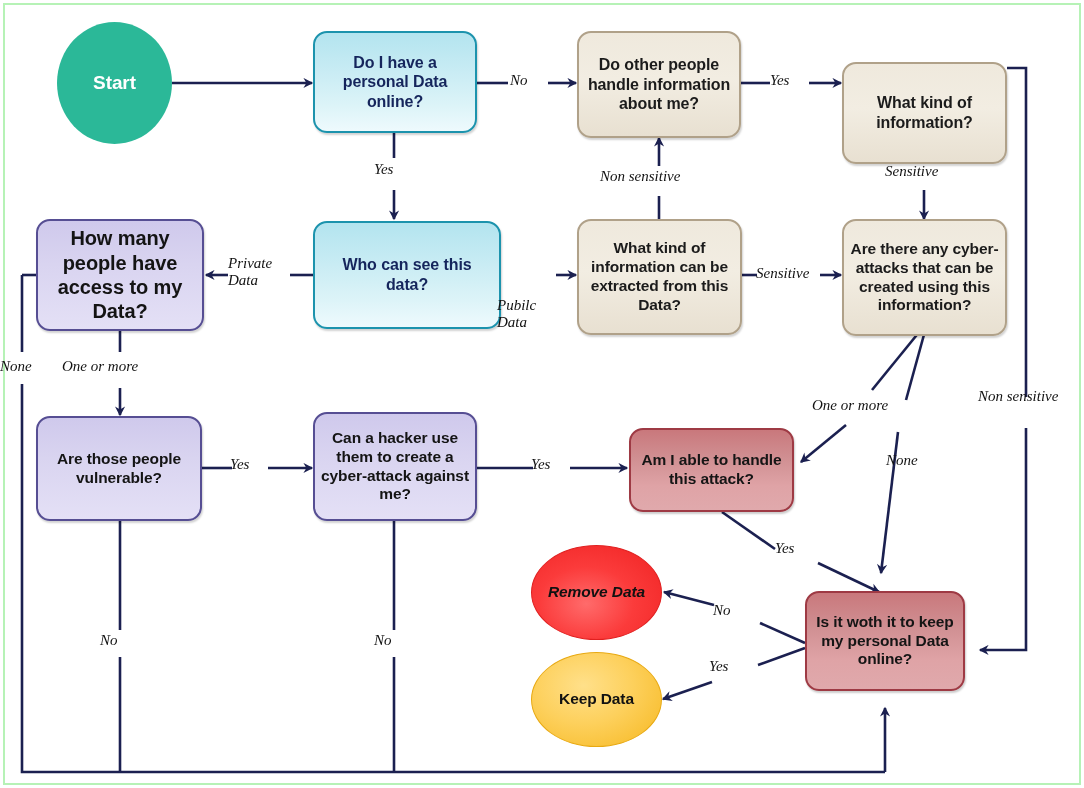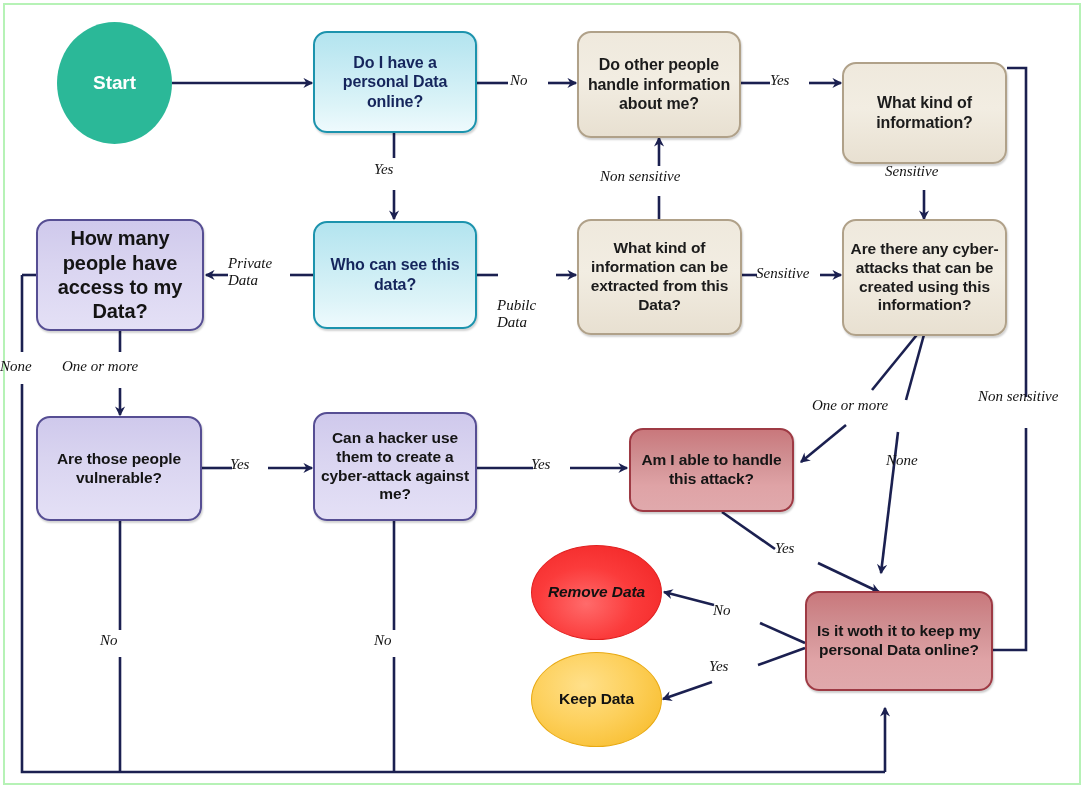--- a/index.html
+++ b/index.html
@@ -207,21 +207,21 @@
   </div>
 
   <div class="node proc n-tan" style="left:842px; top:31px; width:165px; height:102px; font-size:16px;margin-top:31px;">
     <span>What kind of information?</span>
   </div>
 
   <div class="node proc n-purple" style="left:36px; top:219px; width:168px; height:112px; font-size:20px;">
     <span>How many people have access to my Data?</span>
   </div>
 
-  <div class="node proc n-blue" style="left:313px; top:221px; width:164px; height:108px; font-size:16px;">
+  <div class="node proc n-blue" style="left:313px; top:221px; width:188px; height:108px; font-size:16px;">
     <span>Who can see this data?</span>
   </div>
 
   <div class="node proc n-tan" style="left:577px; top:219px; width:165px; height:116px; font-size:15.5px;">
     <span>What kind of information can be extracted from this Data?</span>
   </div>
 
   <div class="node proc n-tan" style="left:842px; top:219px; width:165px; height:117px; font-size:15.5px;">
     <span>Are there any cyber-attacks that can be created using this information?</span>
   </div>
@@ -231,21 +231,21 @@
   </div>
 
   <div class="node proc n-purple" style="left:313px; top:412px; width:164px; height:109px; font-size:15.5px;">
     <span>Can a hacker use them to create a cyber-attack against me?</span>
   </div>
 
   <div class="node proc n-rose" style="left:629px; top:428px; width:165px; height:84px; font-size:15.5px;">
     <span>Am I able to handle this attack?</span>
   </div>
 
-  <div class="node proc n-rose" style="left:805px; top:591px; width:188px; height:100px; font-size:15.5px;">
+  <div class="node proc n-rose" style="left:805px; top:591px; width:160px; height:100px; font-size:15.5px;">
     <span>Is it woth it to keep my personal Data online?</span>
   </div>
 
   <div class="node term n-remove" style="left:531px; top:545px; width:131px; height:95px; font-size:15.5px;font-style:italic;">
     <span>Remove Data</span>
   </div>
 
   <div class="node term n-keep" style="left:531px; top:652px; width:131px; height:95px; font-size:15.5px;">
     <span>Keep Data</span>
   </div>

